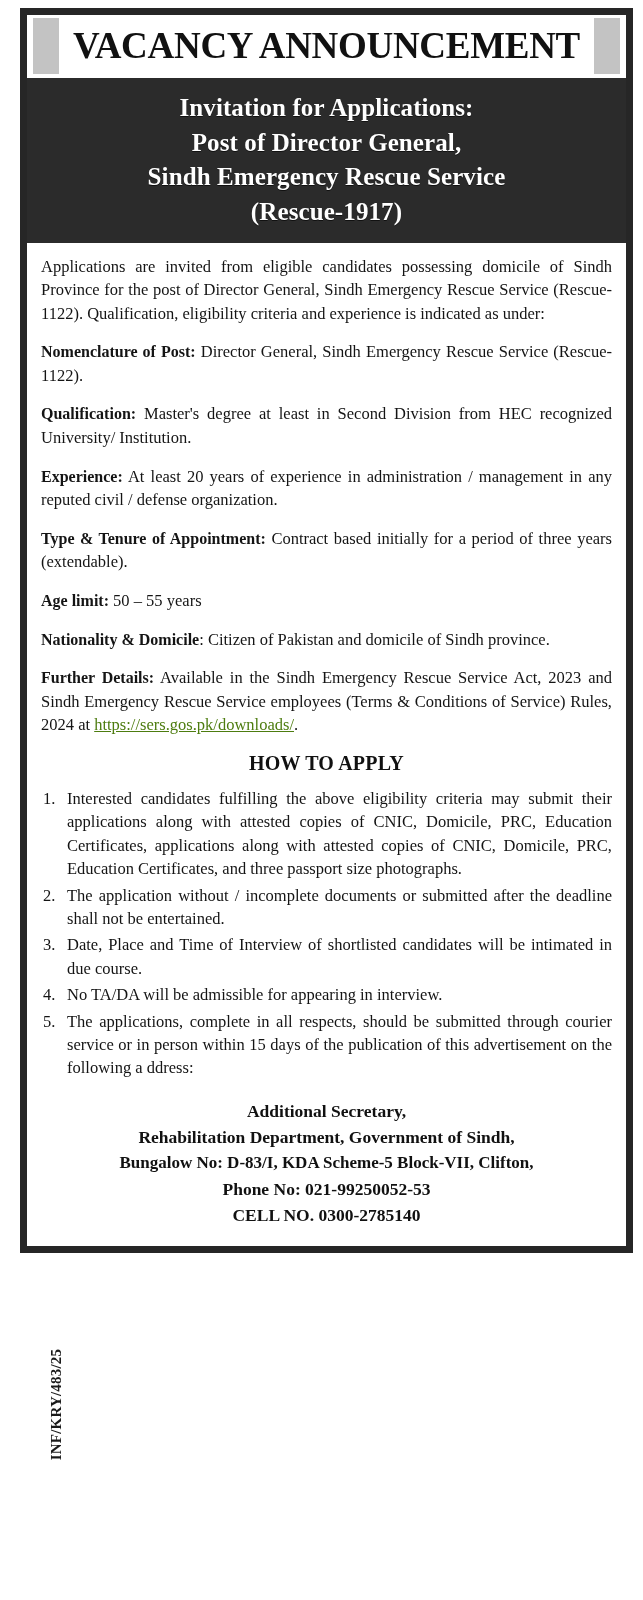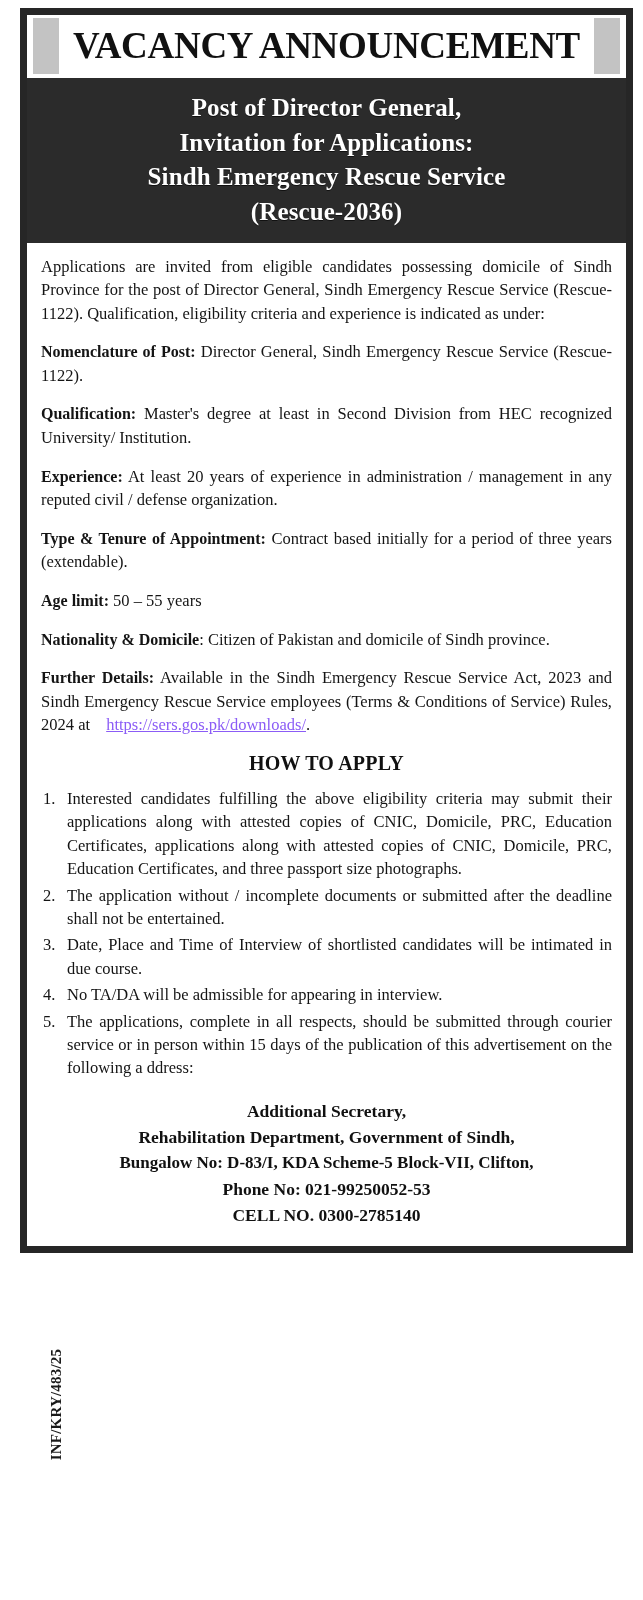--- a/index.html
+++ b/index.html
@@ -111,22 +111,21 @@
   }
   p.para:last-child { margin-bottom: 0; }
 
   .lbl {
     font-weight: 700;
     font-size: 16px;
   }
 
   .link {
     text-decoration: underline;
-    color: #8b5cf6;
-    margin-left: 12px;
+    color: #4d7c0f;
   }
 
   h2.how {
     font-family: "Liberation Serif", "DejaVu Serif", serif;
     font-weight: 700;
     font-size: 20px;
     letter-spacing: 0.2px;
     margin: 4px 0 4px 0;
     color: #111111;
     text-align: center;
@@ -181,24 +180,24 @@
 
   <div class="frame">
 
     <div class="title-bar">
       <div class="accent-block"></div>
       <div class="main-title">VACANCY ANNOUNCEMENT</div>
       <div class="accent-block"></div>
     </div>
 
     <div class="banner">
+      <div class="banner-line">Invitation for Applications:</div>
       <div class="banner-line">Post of Director General,</div>
-      <div class="banner-line">Invitation for Applications:</div>
       <div class="banner-line">Sindh Emergency Rescue Service</div>
-      <div class="banner-line">(Rescue-2036)</div>
+      <div class="banner-line">(Rescue-1917)</div>
     </div>
 
     <div class="body-wrap">
 
       <p class="para">Applications are invited from eligible candidates possessing domicile of Sindh Province for the post of Director General, Sindh Emergency Rescue Service (Rescue-1122). Qualification, eligibility criteria and experience is indicated as under:</p>
 
       <p class="para"><span class="lbl">Nomenclature of Post:</span><span> Director General, Sindh Emergency Rescue Service (Rescue-1122).</span></p>
 
       <p class="para"><span class="lbl">Qualification:</span><span> Master's degree at least in Second Division from HEC recognized University/ Institution.</span></p>
 

